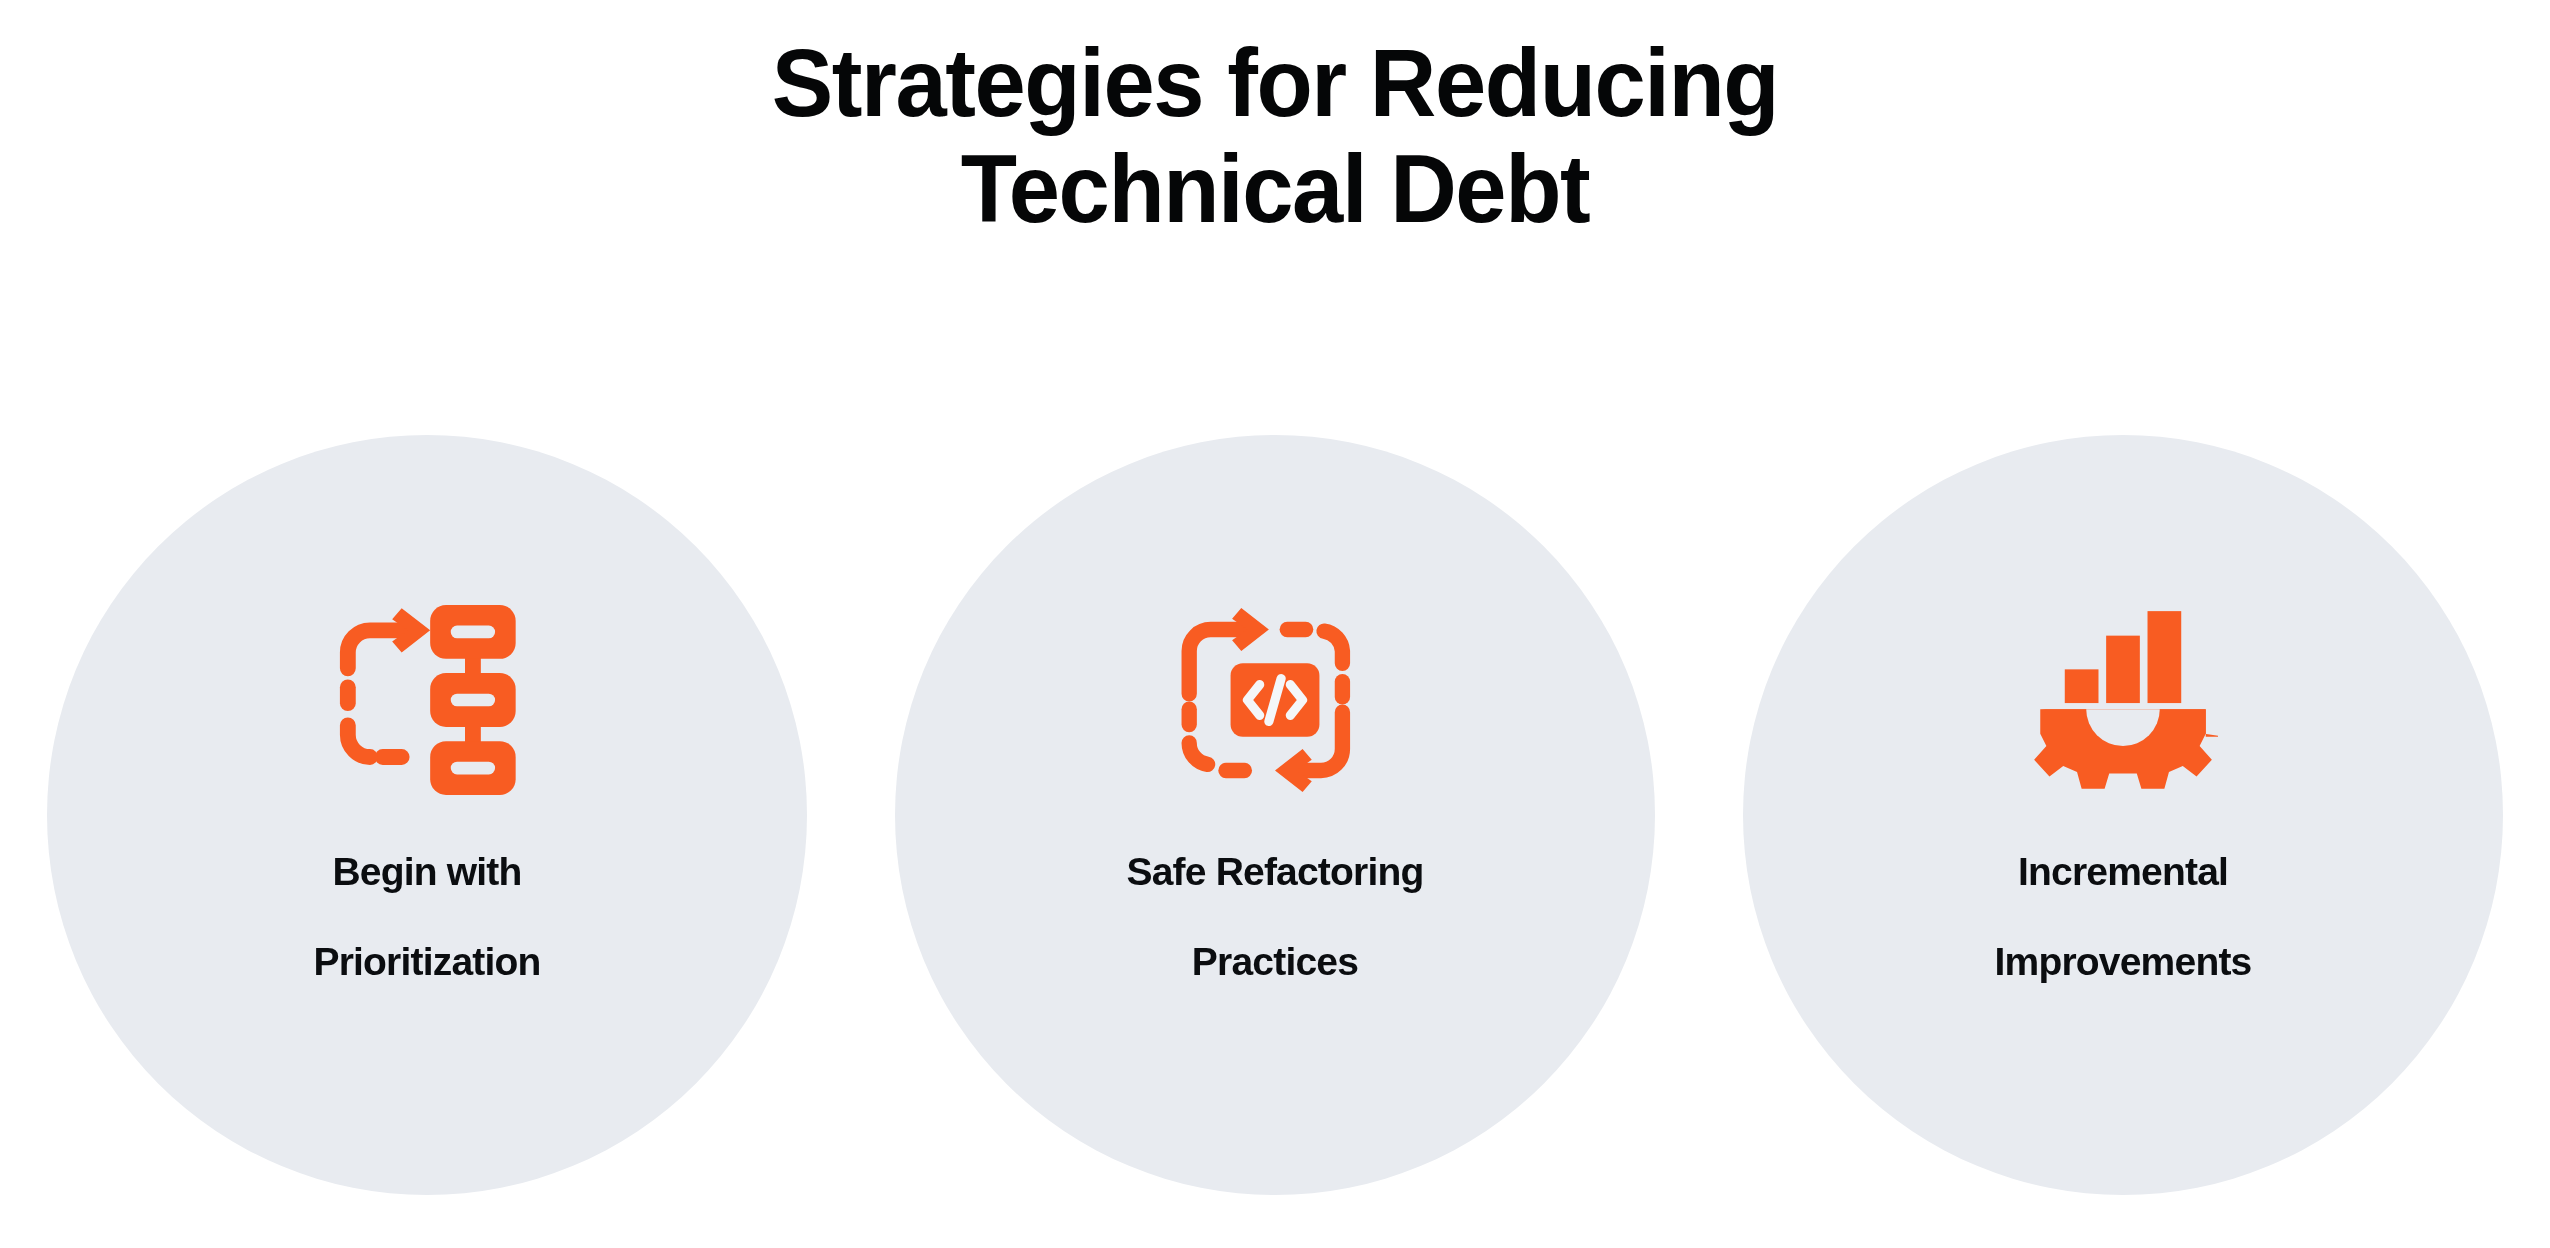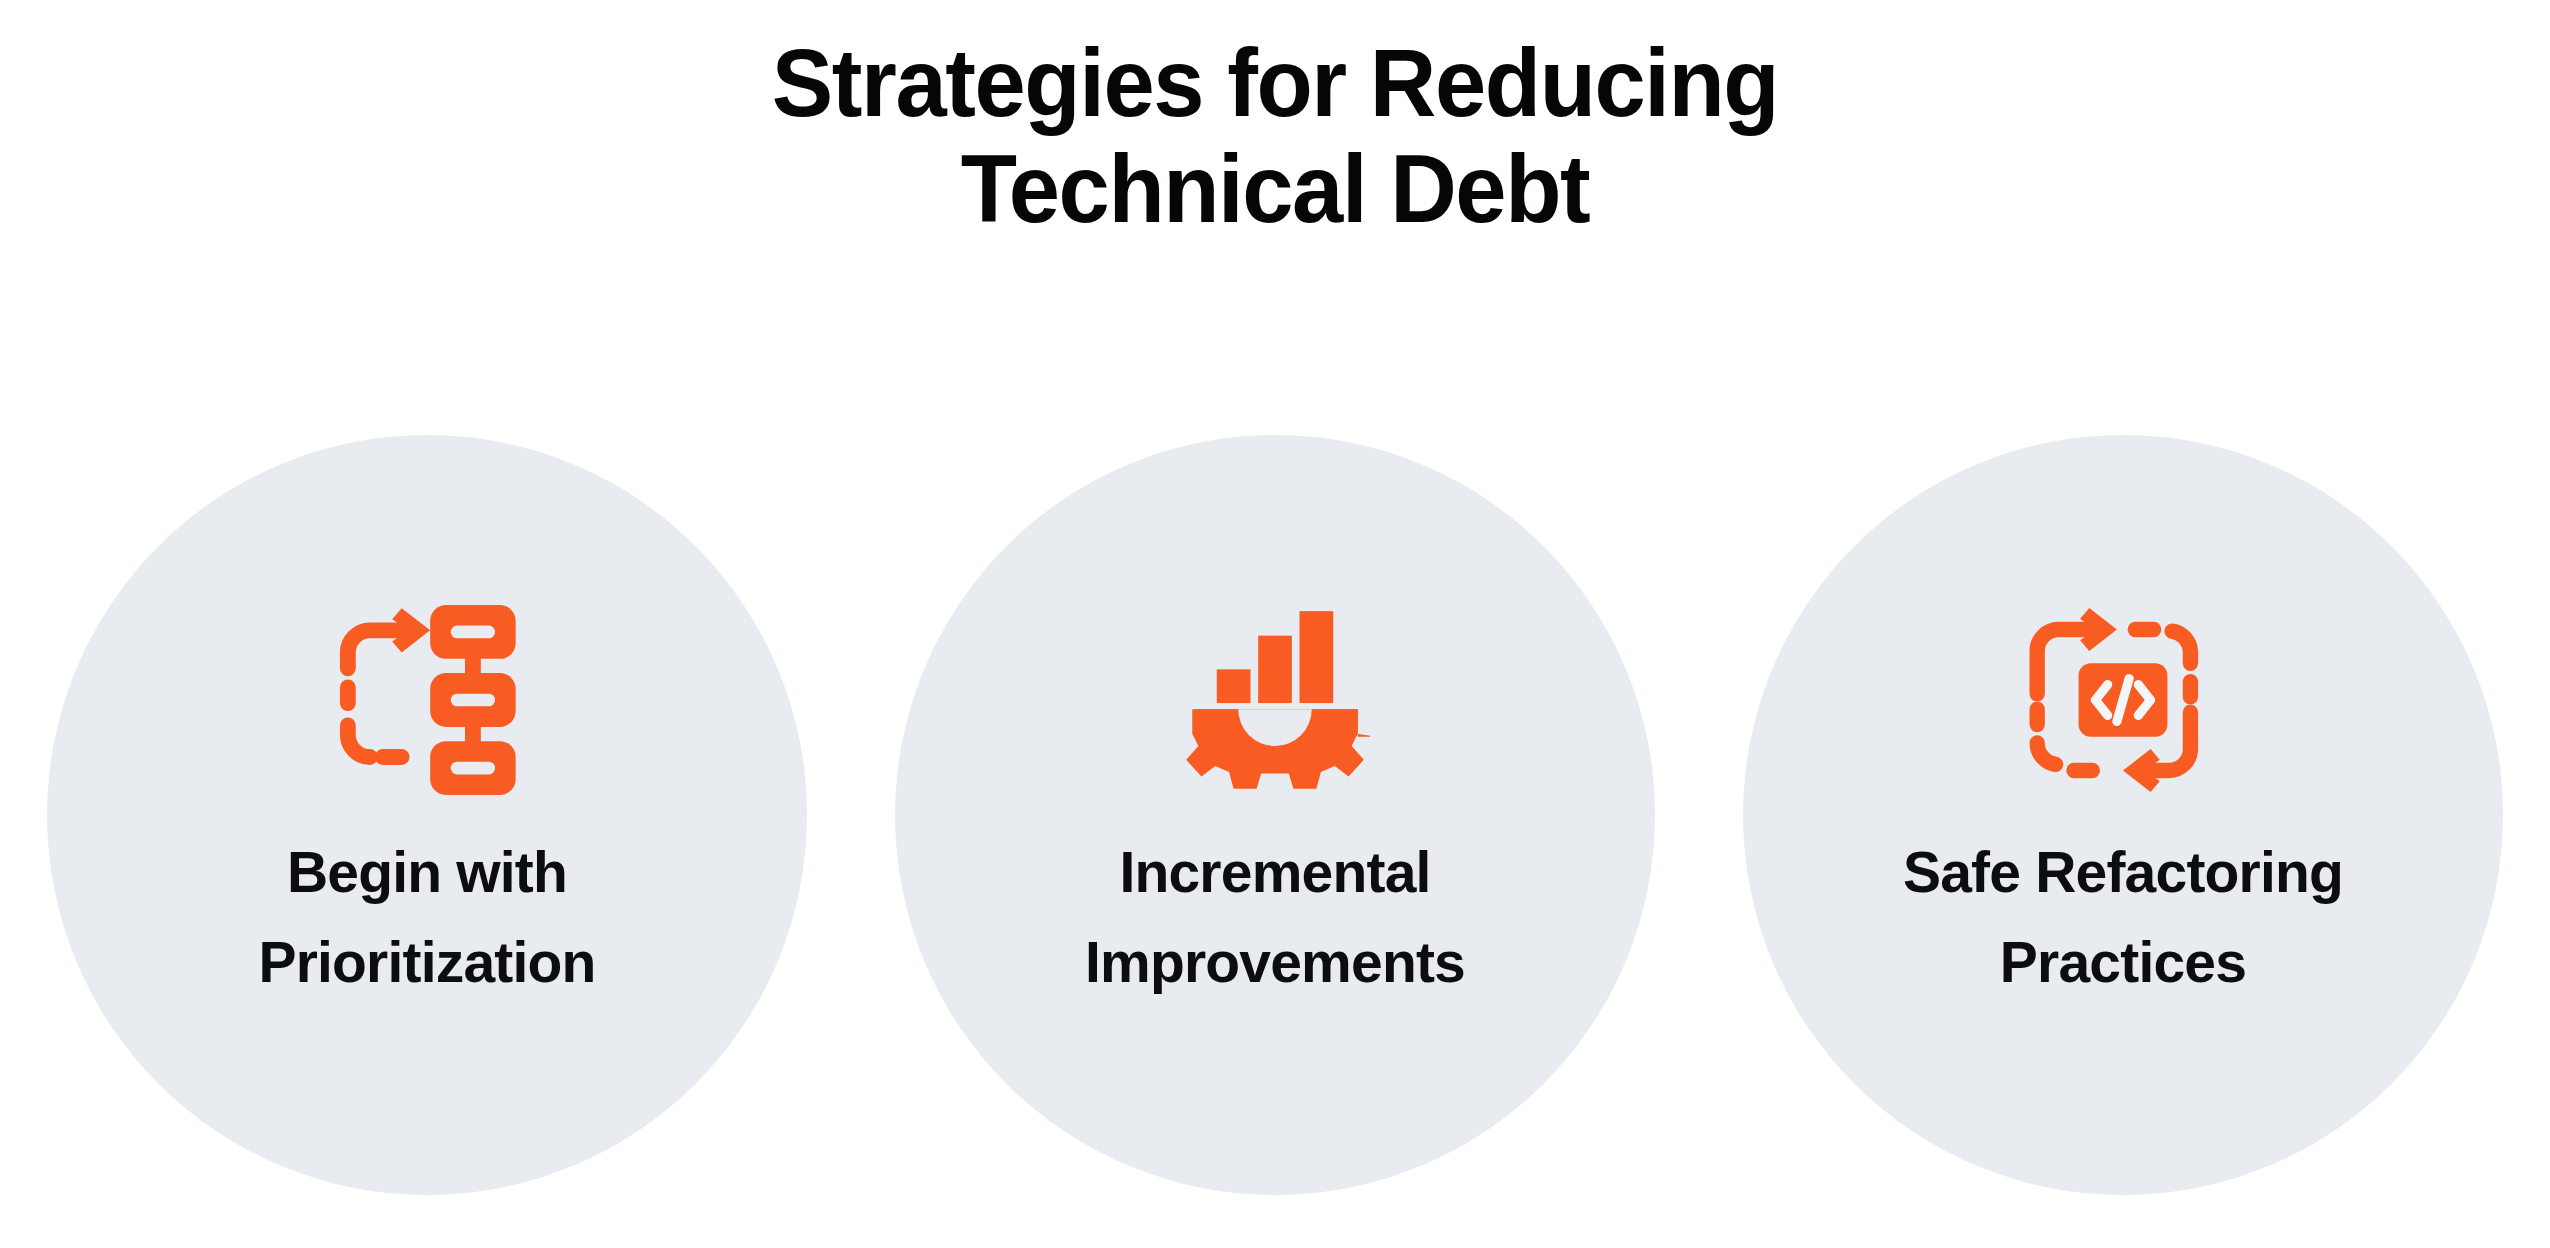--- a/index.html
+++ b/index.html
@@ -83,21 +83,21 @@
   }
 
   .card-icon svg { display: block; }
 
   .card-label {
     margin-top: 32px;
     width: 560px;
     text-align: center;
     font-family: "Liberation Sans", sans-serif;
     font-weight: 700;
-    font-size: 57px;
+    font-size: 39px;
     line-height: 90px;
     letter-spacing: -0.8px;
     color: #0b0d10;
   }
 
   .card-label .lbl-line { display: block; }
 </style>
 </head>
 <body>
 
@@ -140,20 +140,56 @@
           <g fill="#e8ebf0">
             <rect x="75" y="13" width="28" height="8" rx="4"></rect>
             <rect x="75" y="56" width="28" height="8" rx="4"></rect>
             <rect x="75" y="99" width="28" height="8" rx="4"></rect>
           </g>
         </svg>
       </div>
       <div class="card-label">
         <span class="lbl-line">Begin with</span>
         <span class="lbl-line">Prioritization</span>
+      </div>
+    </div>
+
+    <div class="card">
+      <div class="card-icon">
+        <svg width="190" height="190" viewBox="0 0 124 124" fill="none" xmlns="http://www.w3.org/2000/svg" aria-hidden="true">
+          <g stroke="#f85c22" stroke-width="10" stroke-linecap="round" fill="none">
+
+            <path d="M6 58 L6 30 A14 14 0 0 1 20 16 L40 16"></path>
+
+            <path d="M6 68 L6 78"></path>
+            <path d="M6 90 A14 14 0 0 0 18 104"></path>
+            <path d="M30 108 L42 108"></path>
+
+            <path d="M70 16 L82 16"></path>
+            <path d="M94 17 A14 14 0 0 1 106 30 L106 38"></path>
+            <path d="M106 50 L106 60"></path>
+
+            <path d="M106 70 L106 94 A14 14 0 0 1 92 108 L74 108"></path>
+          </g>
+
+          <path d="M40 2 L58 16 L40 30 L34 23 L44 16 L34 9 Z" fill="#f85c22"></path>
+
+          <path d="M80 94 L62 108 L80 122 L86 115 L76 108 L86 101 Z" fill="#f85c22"></path>
+
+          <rect x="33" y="38" width="58" height="48" rx="8" fill="#f85c22"></rect>
+          <g stroke="#f4f6f9" stroke-width="6" stroke-linecap="round" stroke-linejoin="round" fill="none">
+            <path d="M52 52 L44 62 L52 72"></path>
+            <path d="M72 52 L80 62 L72 72"></path>
+            <path d="M66 48 L58 76"></path>
+          </g>
+        </svg>
+      </div>
+      <div class="card-label">
+        <span class="lbl-line">Safe Refactoring</span>
+        <span class="lbl-line">Practices</span>
       </div>
     </div>
 
     <div class="card">
       <div class="card-icon">
         <svg width="190" height="190" viewBox="0 0 124 124" fill="none" xmlns="http://www.w3.org/2000/svg" aria-hidden="true">
 
           <g fill="#f85c22">
             <rect x="24" y="42" width="22" height="22"></rect>
             <rect x="51" y="20" width="22" height="44"></rect>
@@ -190,50 +226,14 @@
 
           <path d="M38 68 A24 24 0 0 0 86 68 Z" fill="#e8ebf0"></path>
         </svg>
       </div>
       <div class="card-label">
         <span class="lbl-line">Incremental</span>
         <span class="lbl-line">Improvements</span>
       </div>
     </div>
 
-    <div class="card">
-      <div class="card-icon">
-        <svg width="190" height="190" viewBox="0 0 124 124" fill="none" xmlns="http://www.w3.org/2000/svg" aria-hidden="true">
-          <g stroke="#f85c22" stroke-width="10" stroke-linecap="round" fill="none">
-
-            <path d="M6 58 L6 30 A14 14 0 0 1 20 16 L40 16"></path>
-
-            <path d="M6 68 L6 78"></path>
-            <path d="M6 90 A14 14 0 0 0 18 104"></path>
-            <path d="M30 108 L42 108"></path>
-
-            <path d="M70 16 L82 16"></path>
-            <path d="M94 17 A14 14 0 0 1 106 30 L106 38"></path>
-            <path d="M106 50 L106 60"></path>
-
-            <path d="M106 70 L106 94 A14 14 0 0 1 92 108 L74 108"></path>
-          </g>
-
-          <path d="M40 2 L58 16 L40 30 L34 23 L44 16 L34 9 Z" fill="#f85c22"></path>
-
-          <path d="M80 94 L62 108 L80 122 L86 115 L76 108 L86 101 Z" fill="#f85c22"></path>
-
-          <rect x="33" y="38" width="58" height="48" rx="8" fill="#f85c22"></rect>
-          <g stroke="#f4f6f9" stroke-width="6" stroke-linecap="round" stroke-linejoin="round" fill="none">
-            <path d="M52 52 L44 62 L52 72"></path>
-            <path d="M72 52 L80 62 L72 72"></path>
-            <path d="M66 48 L58 76"></path>
-          </g>
-        </svg>
-      </div>
-      <div class="card-label">
-        <span class="lbl-line">Safe Refactoring</span>
-        <span class="lbl-line">Practices</span>
-      </div>
-    </div>
-
   </div>
 </div>
 
 </body></html>

